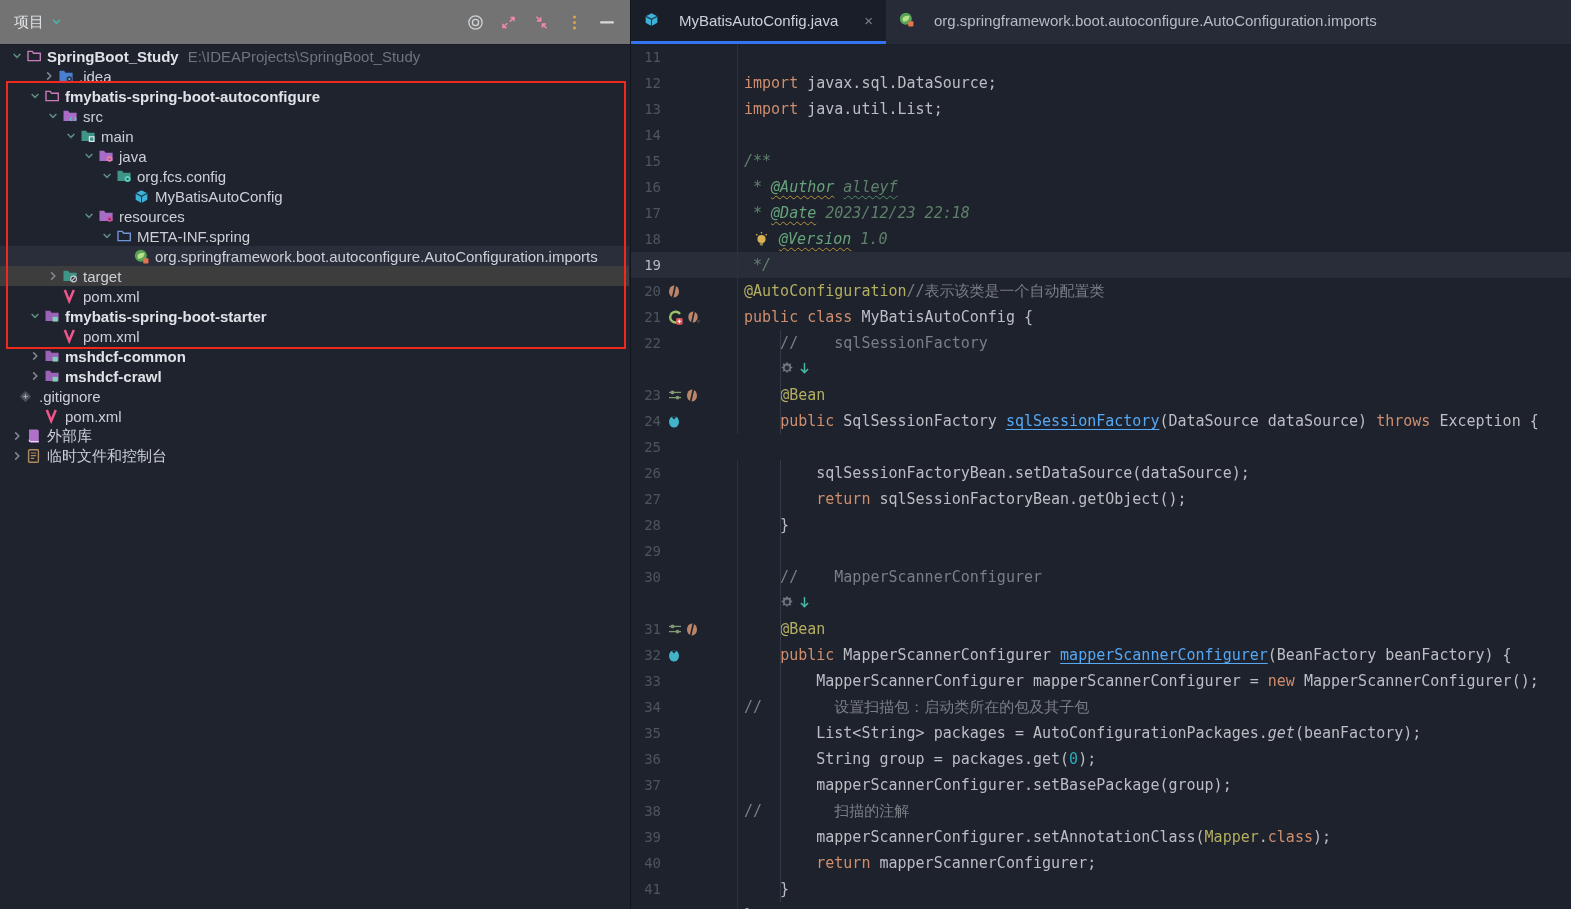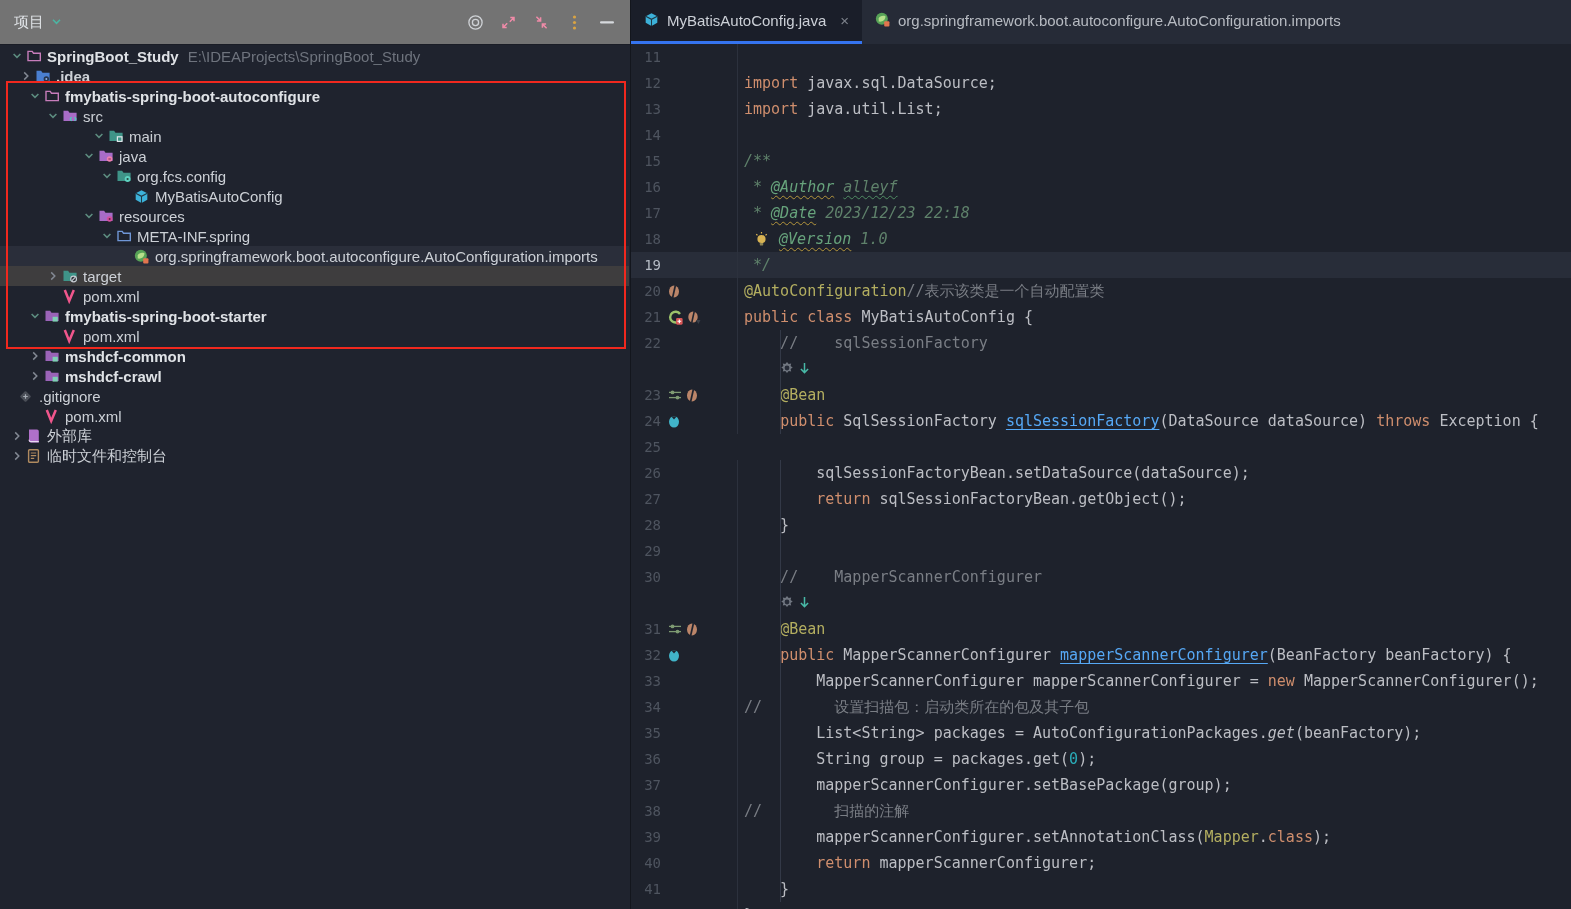--- a/index.html
+++ b/index.html
@@ -18,21 +18,21 @@
   .trow.hov{background:#3e3d3e;}
   .tchev{width:18px;flex:none;display:inline-flex;justify-content:center;}
   .ticon{width:21px;flex:none;display:inline-flex;}
   .tlabel{color:#ccd0d6;}
   .trow.bold .tlabel{font-weight:700;color:#dfe2e6;}
   .tpath{color:#6e737d;margin-left:9px;}
   .red-box{position:absolute;left:6px;top:81px;width:616px;height:264px;border:2px solid #f0281e;z-index:6;pointer-events:none;}
   
   .editor{position:absolute;left:631px;top:0;right:0;bottom:0;background:#1e222c;}
   .tabbar{height:44px;background:#262b37;display:flex;align-items:stretch;overflow:hidden;}
-  .tab{display:flex;align-items:center;gap:8px;padding:0 13px;color:#b7bbc2;border-bottom:3px solid transparent;cursor:default;}
+  .tab{display:flex;align-items:center;gap:20px;padding:0 13px;color:#b7bbc2;border-bottom:3px solid transparent;cursor:default;}
   .tab.active{background:#1a1e29;border-bottom-color:#3574f0;color:#ccd0d7;}
   .tab .close{color:#7d828b;font-size:15px;margin-left:6px;}
   .code{position:relative;margin-top:-12px;padding-top:12px;overflow:hidden;height:877px;
         font-family:"DejaVu Sans Mono","Liberation Mono",monospace;font-size:15px;line-height:26px;}
   .crow{display:flex;height:26px;position:relative;}
   .crow.cur{background:#282d39;}
   .gnum{width:30px;flex:none;text-align:right;color:#4e545f;font-size:14px;}
   .crow.cur .gnum{color:#b6bcc6;}
   .gicons{width:76px;flex:none;display:flex;align-items:center;gap:4px;padding-left:7px;box-sizing:border-box;}
   .gicons .gic{display:inline-flex;align-items:center;}
@@ -100,21 +100,21 @@
             </svg>
           </span>
           <span class="ticon">
             <svg width="16" height="16" viewBox="0 0 16 16">
               <path d="M2 3.4h4.2l1.3 1.8h6.8v7.4H2z" fill="none" stroke="#c77dbb" stroke-width="1.4"></path>
             </svg>
           </span>
           <span class="tlabel">SpringBoot_Study</span>
           <span class="tpath">E:\IDEAProjects\SpringBoot_Study</span>
         </div>
-        <div class="trow" style="padding-left: 17px; font-weight: bold;">
+        <div class="trow" style="padding-left: 40px;">
           <span class="tchev">
             <svg width="12" height="12" viewBox="0 0 12 12">
               <path d="M4.2 2.4L7.8 6 4.2 9.6" fill="none" stroke="#828893" stroke-width="1.5"></path>
             </svg>
           </span>
           <span class="ticon">
             <svg width="16" height="16" viewBox="0 0 16 16">
               <path d="M1.5 2.8h4.6l1.4 1.9h7.1v8.4h-13.1z" fill="#4a7fd0"></path>
               <circle cx="11.3" cy="10.9" r="2.7" fill="#27354d"></circle>
               <circle cx="11.3" cy="10.9" r="1" fill="#8fb2e8"></circle>
@@ -142,21 +142,21 @@
             </svg>
           </span>
           <span class="ticon">
             <svg width="16" height="16" viewBox="0 0 16 16">
               <path d="M1.5 2.8h4.6l1.4 1.9h7.1v8.4h-13.1z" fill="#a86cc7"></path>
               <path d="M9.6 9.2L8.2 11l1.4 1.8M12.6 9.2L14 11l-1.4 1.8" fill="none" stroke="#4ad0bb" stroke-width="1.2"></path>
             </svg>
           </span>
           <span class="tlabel">src</span>
         </div>
-        <div class="trow" style="padding-left: 90px;">
+        <div class="trow" style="padding-left: 62px;">
           <span class="tchev">
             <svg width="12" height="12" viewBox="0 0 12 12">
               <path d="M2.6 4L6 7.4 9.4 4" fill="none" stroke="#5d8d80" stroke-width="1.5"></path>
             </svg>
           </span>
           <span class="ticon">
             <svg width="16" height="16" viewBox="0 0 16 16">
               <path d="M1.5 2.8h4.6l1.4 1.9h7.1v8.4h-13.1z" fill="#3f9488"></path>
               <rect x="9.4" y="8.8" width="4.6" height="4.6" fill="none" stroke="#dfe5e9" stroke-width="1.2"></rect>
             </svg>

